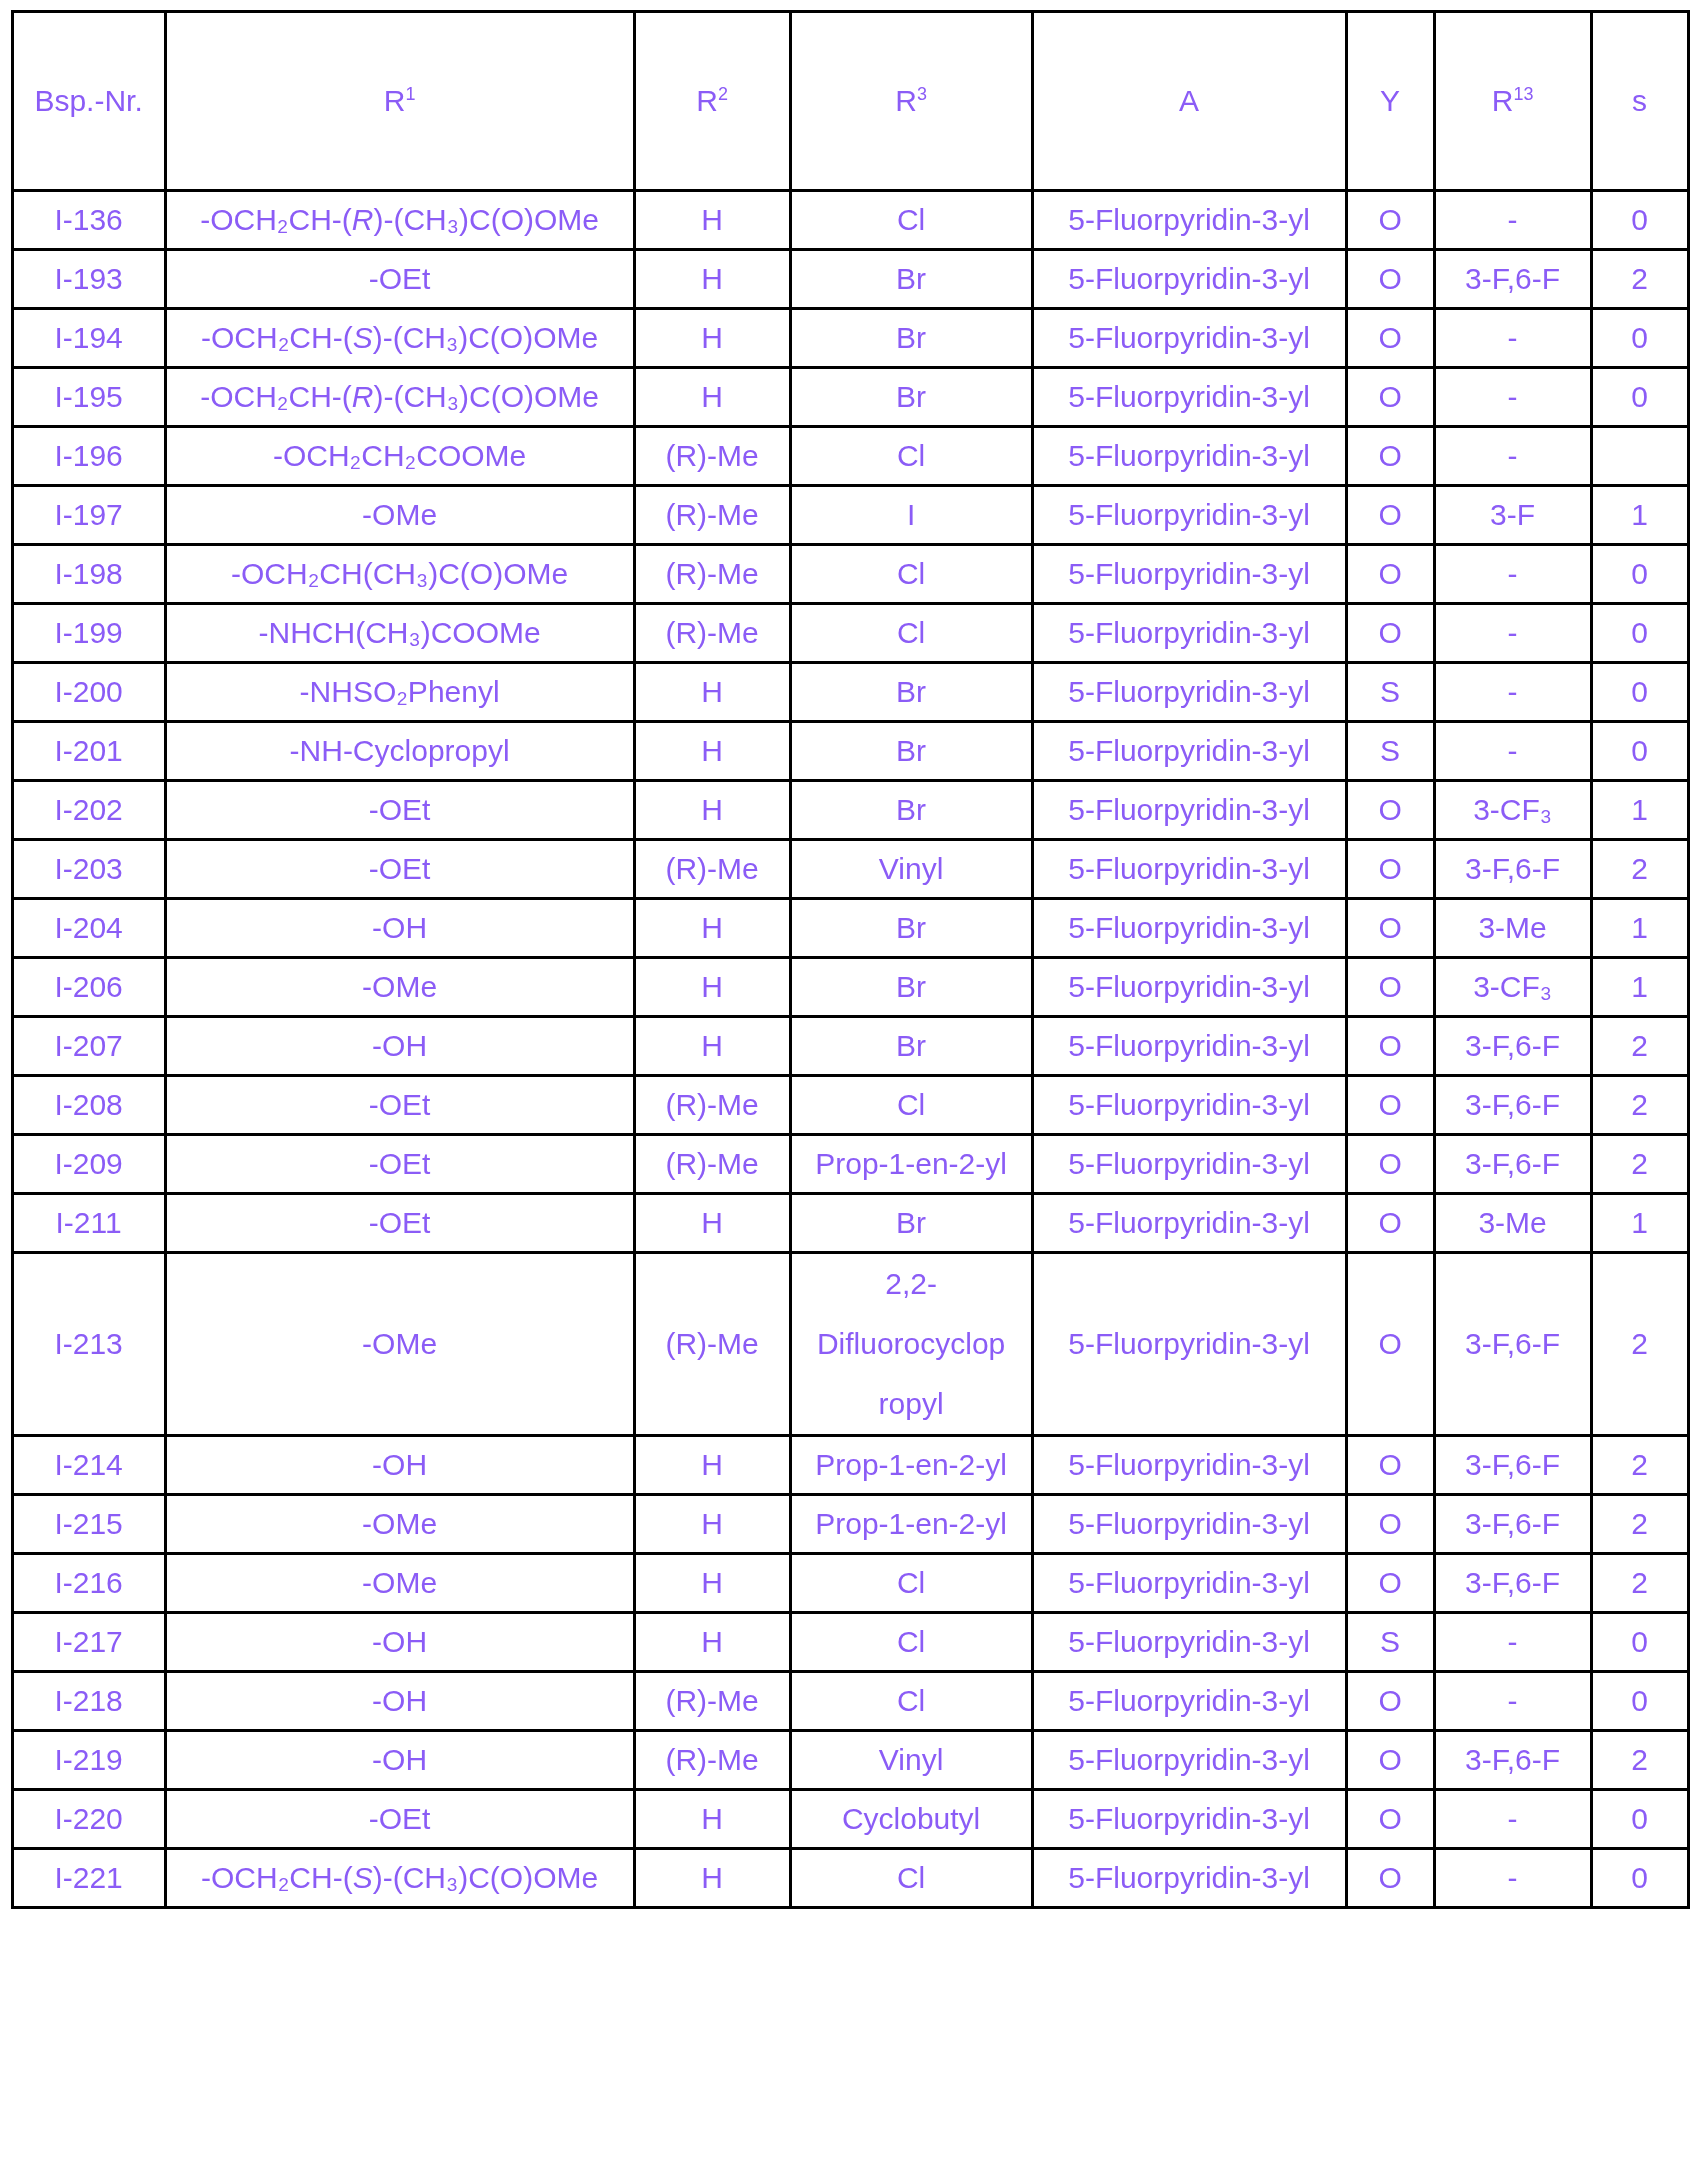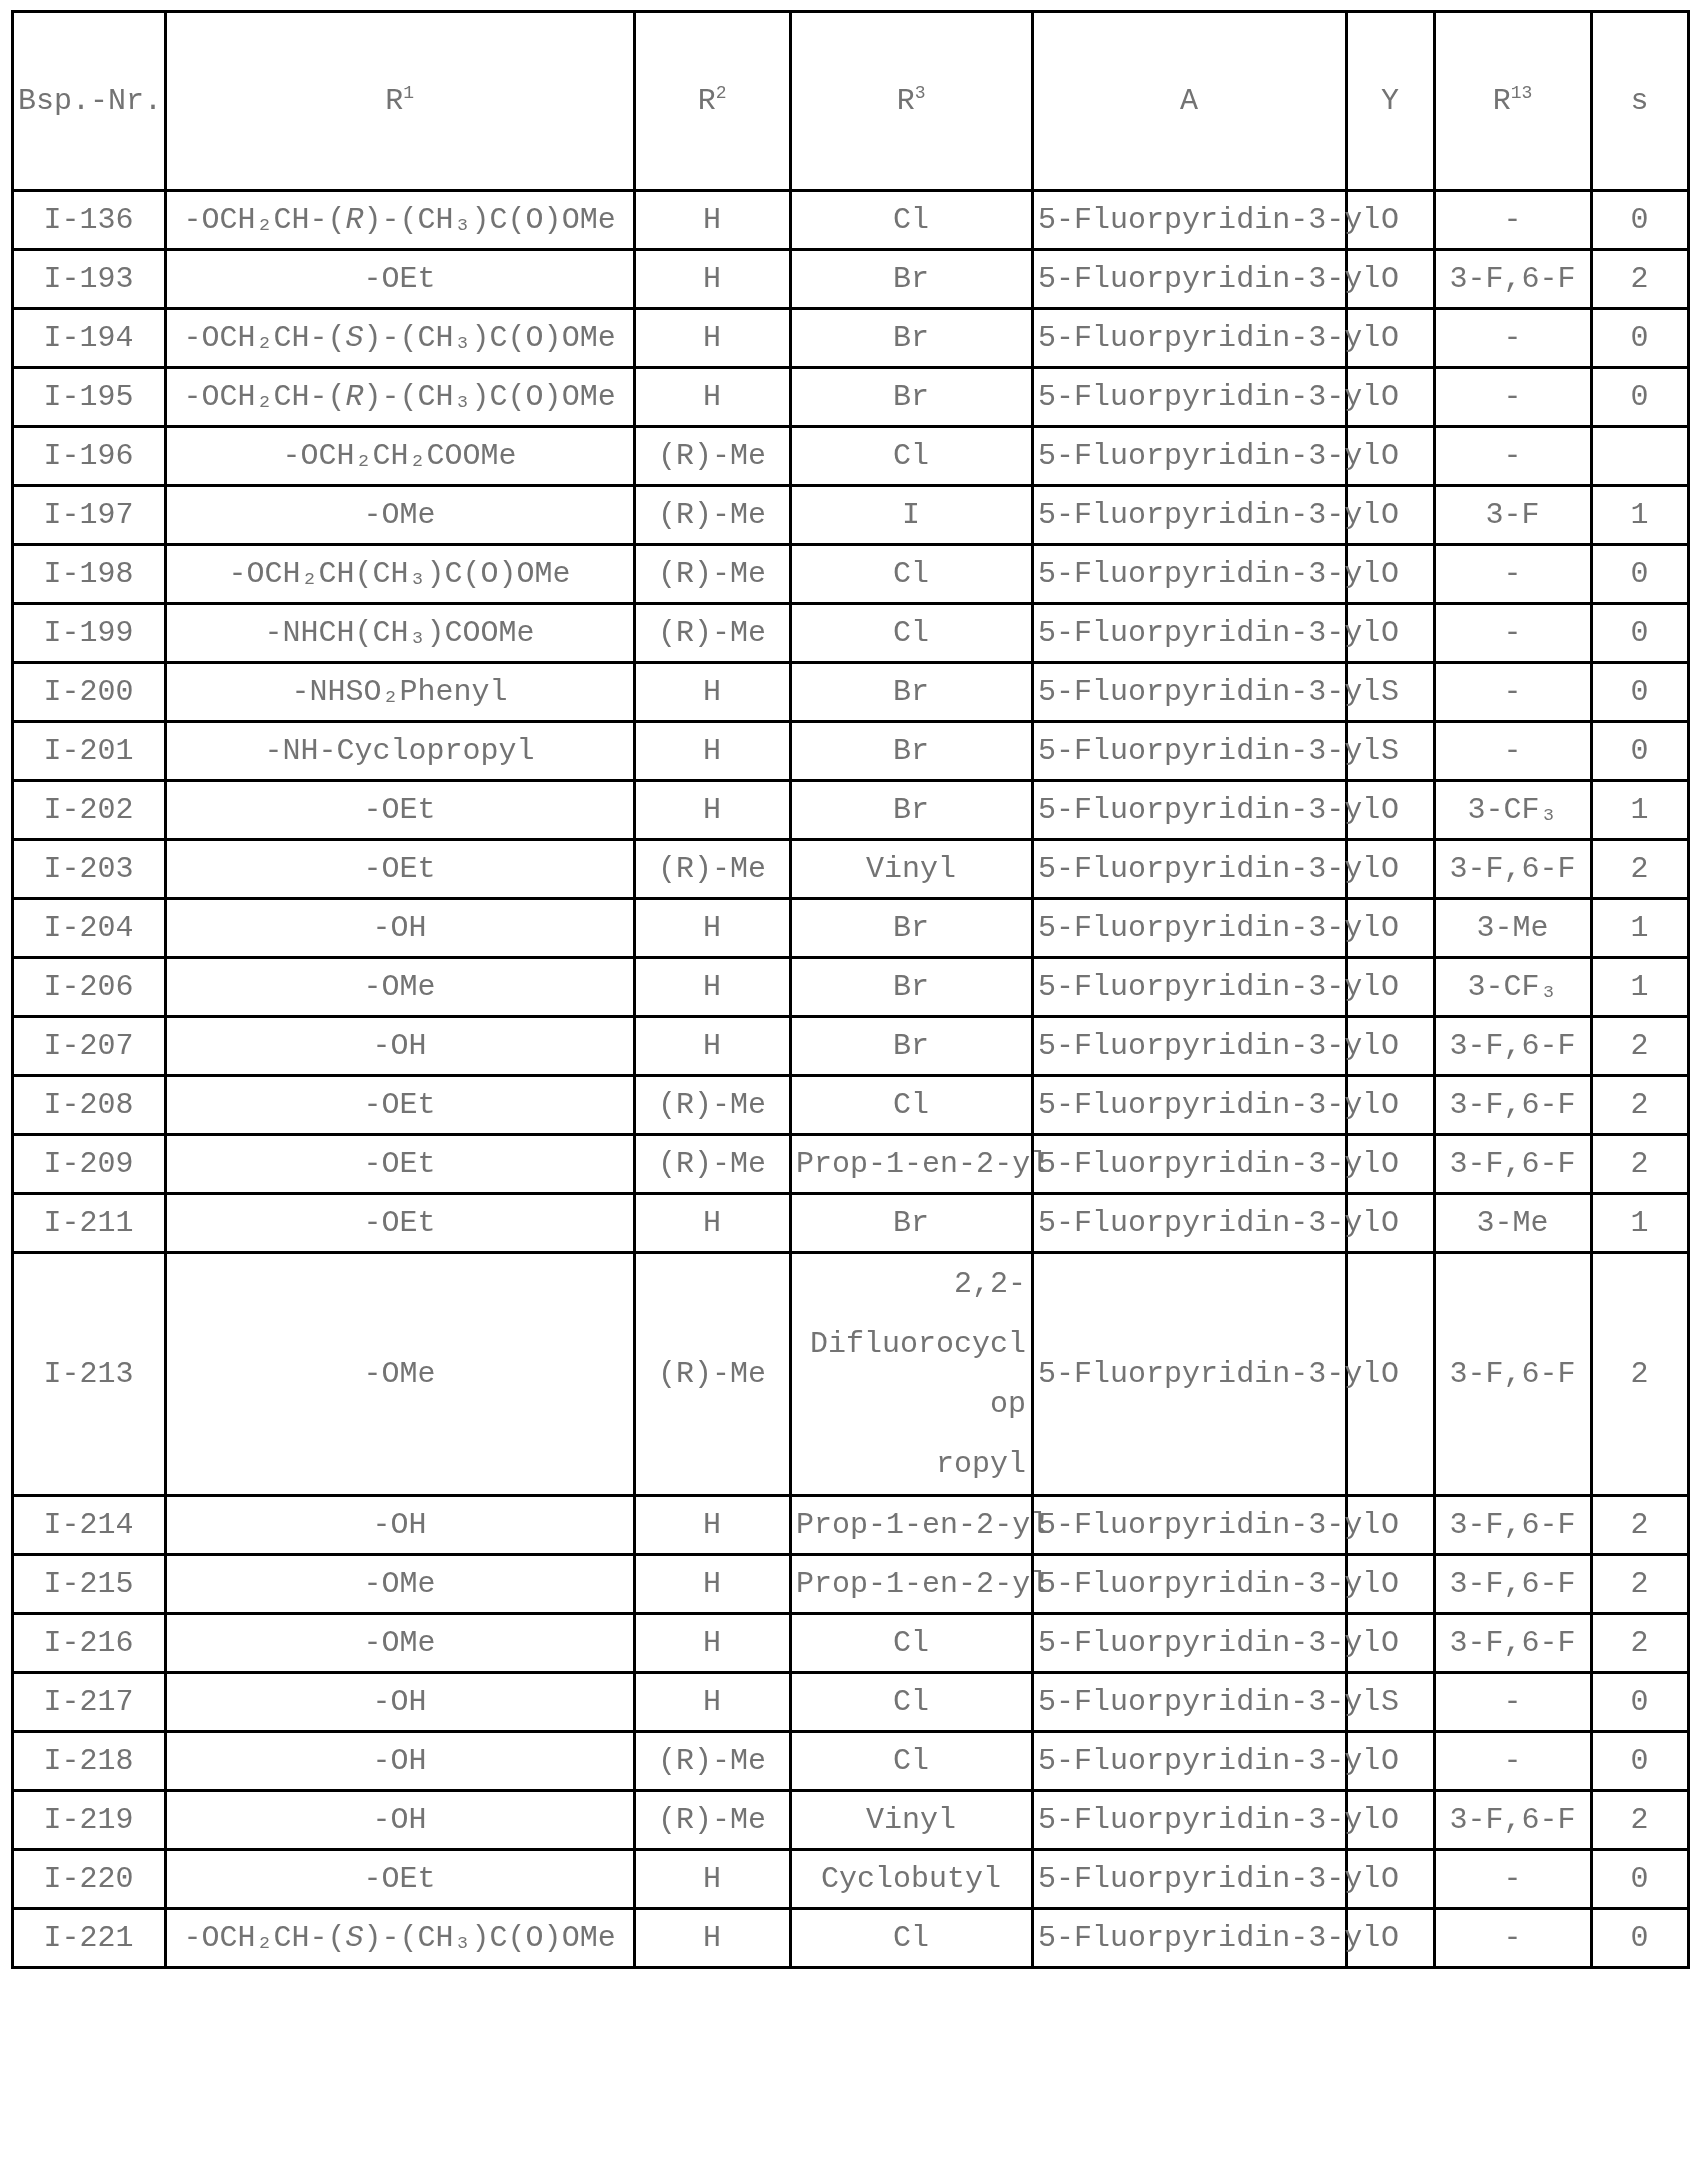--- a/index.html
+++ b/index.html
@@ -2,37 +2,37 @@
 <html style="font-size:12px"><head>
 <meta charset="utf-8">
 <style>
   html, body { margin: 0; padding: 0; background: #ffffff; }
   body { width: 1697px; height: 2183px; position: relative; overflow: hidden; }
   table.data {
     position: absolute; left: 10.6px; top: 9.8px;
     width: 1676px;
     border-collapse: collapse;
     table-layout: fixed;
-    font-family: Liberation Mono, monospace;
+    font-family: Liberation Sans, sans-serif;
     font-size: 30px;
-    color: #737373;
+    color: #8b5cf6;
   }
   table.data td, table.data th {
     border: 3px solid #000;
     text-align: center;
     vertical-align: middle;
     padding: 0 4.5px;
     font-weight: normal;
     line-height: 1.0;
     white-space: nowrap;
   }
   table.data th { height: 176px; }
   table.data tr.row td { height: 56px; }
   table.data tr.tall td { height: 166px; }
-  table.data td.wrap { white-space: normal; line-height: 60px; word-break: break-all; text-align: right; }
+  table.data td.wrap { white-space: normal; line-height: 60px; word-break: break-all; }
   sup { font-size: 60%; vertical-align: 0.6em; line-height: 0; }
   i { font-style: italic; }
 </style>
 </head>
 <body>
 
 <table class="data">
   <colgroup>
     <col style="width:153px">
     <col style="width:469px">

